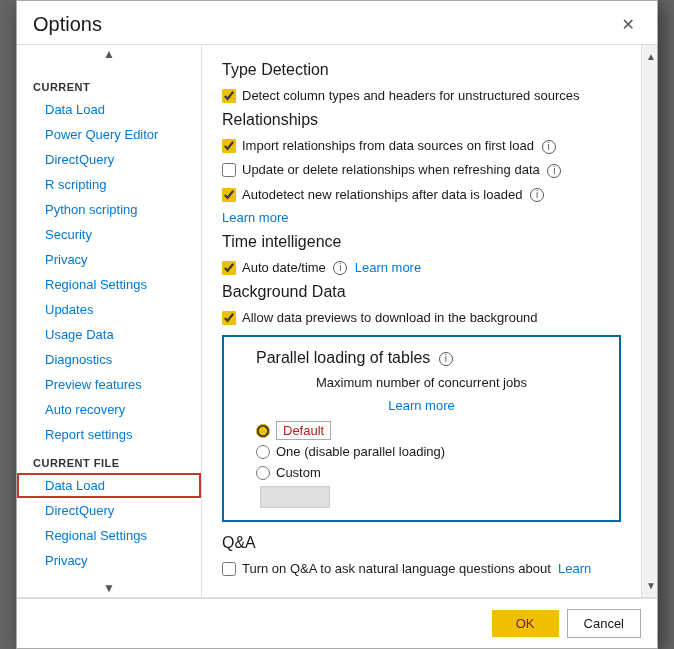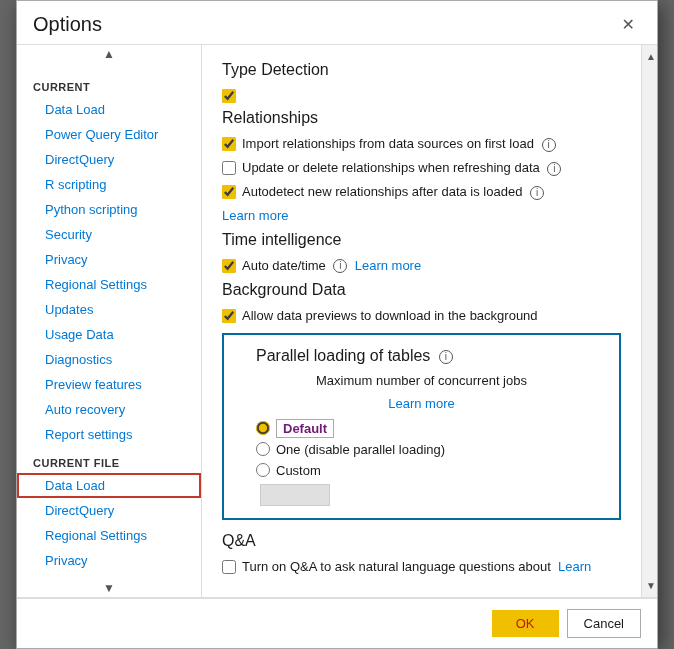--- a/index.html
+++ b/index.html
@@ -199,23 +199,22 @@
     
     .radio-label {
       font-size: 13px;
       color: #1a1a1a;
     }
     
     .default-box {
       border: 1px solid #aaa;
       padding: 1px 6px;
       font-size: 13px;
-      color: #701a75;
-      background: #fff;
-      font-weight: bold;
+      color: #b91c1c;
+      background: #fff;
     }
     
     .custom-input {
       width: 70px;
       height: 22px;
       border: 1px solid #ccc;
       background: #e0e0e0;
       margin-left: 4px;
     }
     
@@ -233,21 +232,21 @@
       background: #fff;
     }
     
     .btn-ok {
       background: #f0c000;
       border: none;
       padding: 6px 24px;
       font-size: 13px;
       cursor: pointer;
       font-weight: 500;
-      color: #b91c1c;
+      color: #701a75;
     }
     
     .btn-cancel {
       background: #fff;
       border: 1px solid #aaa;
       padding: 6px 16px;
       font-size: 13px;
       cursor: pointer;
       color: #1a1a1a;
     }
@@ -311,20 +310,21 @@
       <div class="scroll-arrows-sidebar">
         <button class="scroll-btn">▼</button>
       </div>
     </div>
 
     <div class="main-content">
 
       <div class="section-title">Type Detection</div>
       <div class="option-row">
         <input type="checkbox" checked="" style="">
+        <span class="option-label">Detect column types and headers for unstructured sources</span>
       </div>
 
       <div class="section-title">Relationships</div>
       <div class="option-row">
         <input type="checkbox" checked="" style="">
         <span class="option-label">Import relationships from data sources on first load <span class="info-icon">i</span></span>
       </div>
       <div class="option-row">
         <input type="checkbox" style="">
         <span class="option-label">Update or delete relationships when refreshing data <span class="info-icon">i</span></span>

